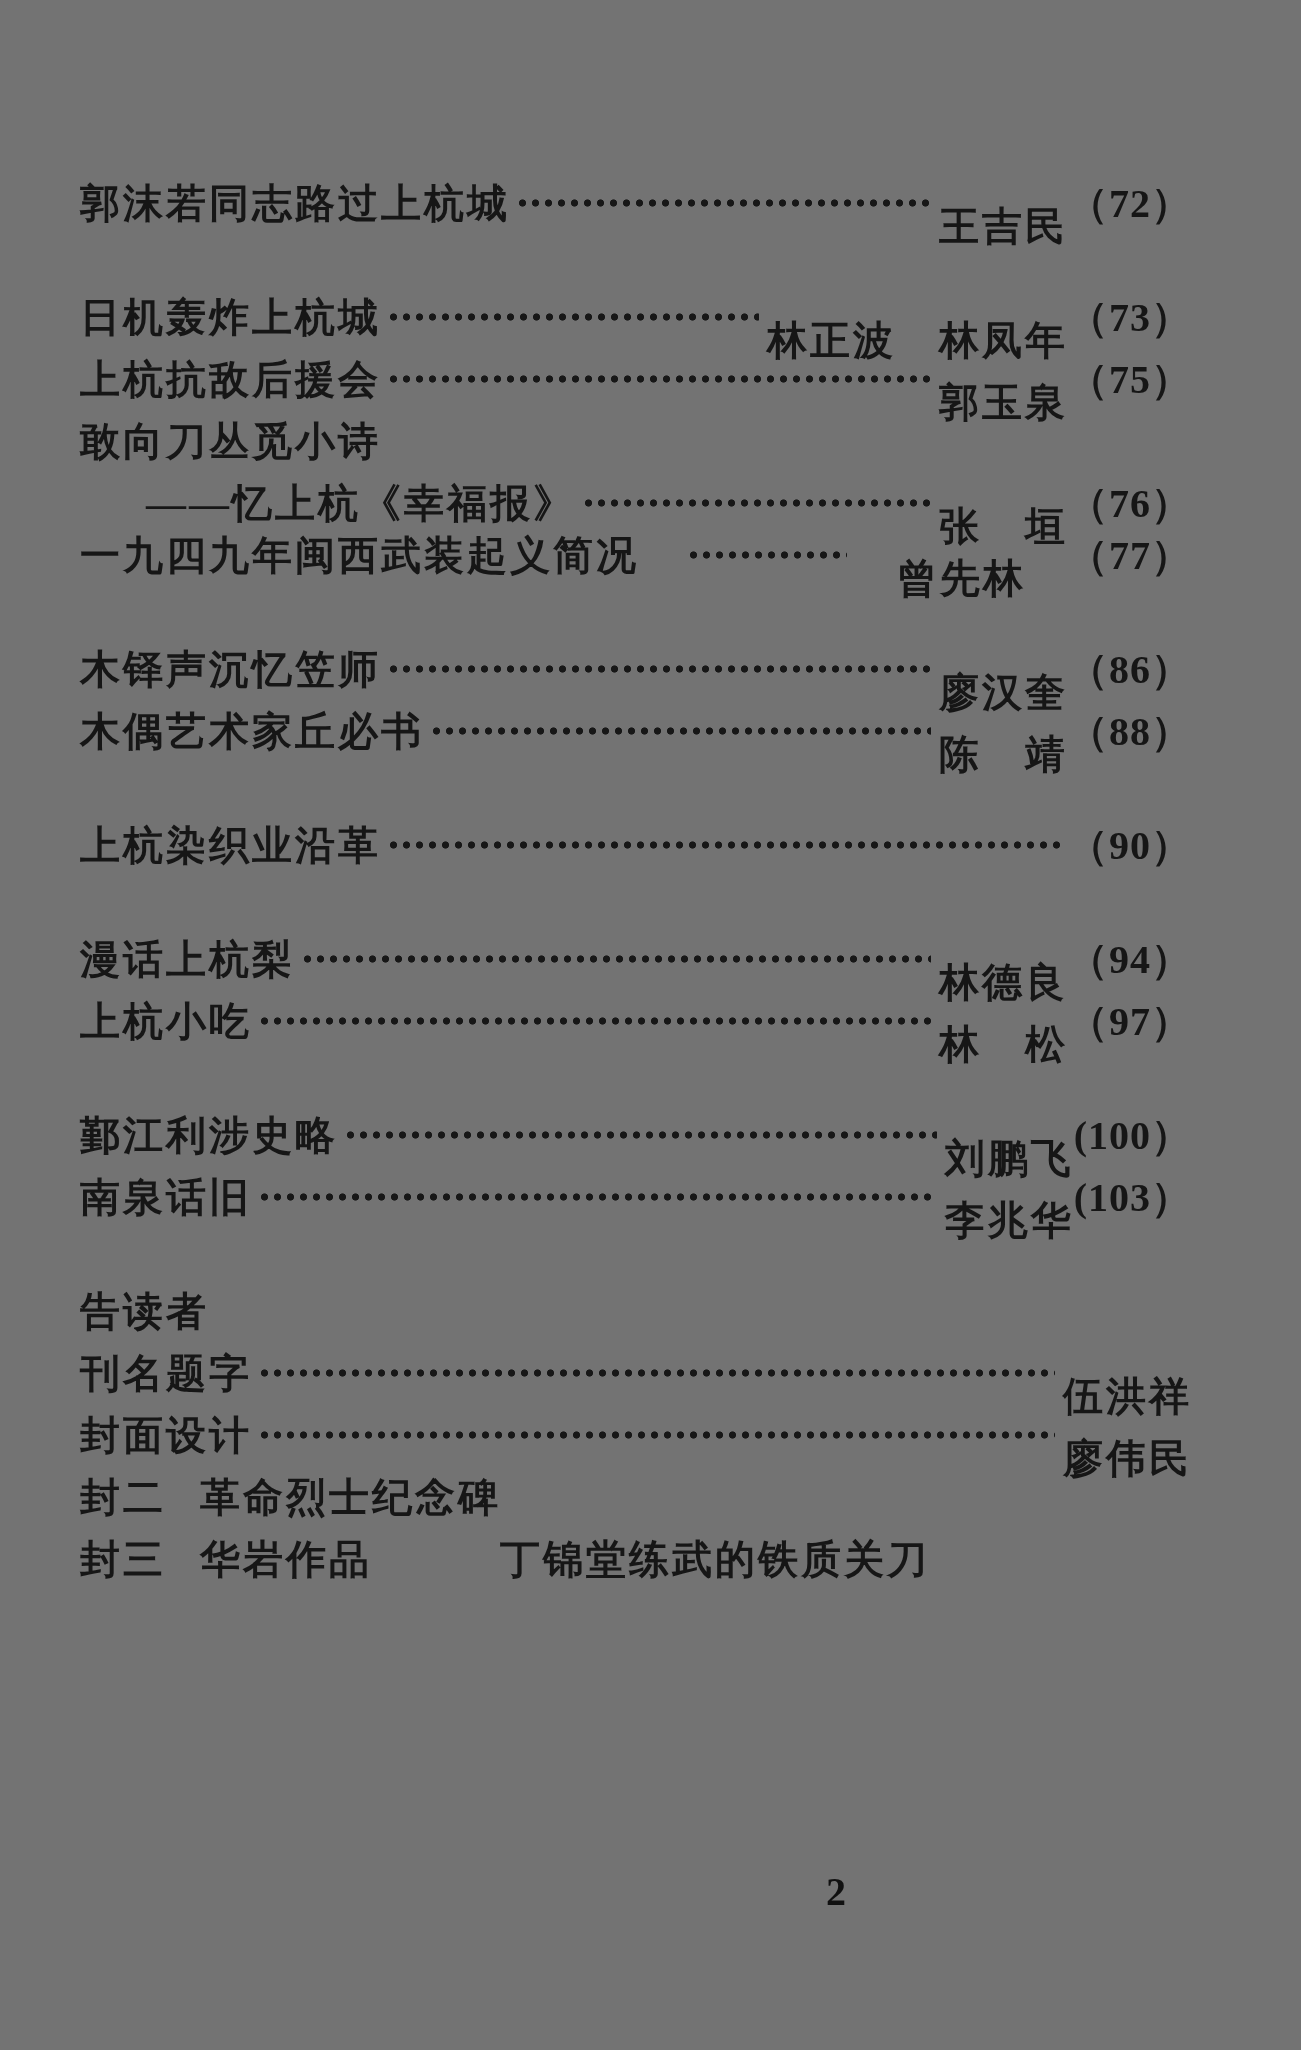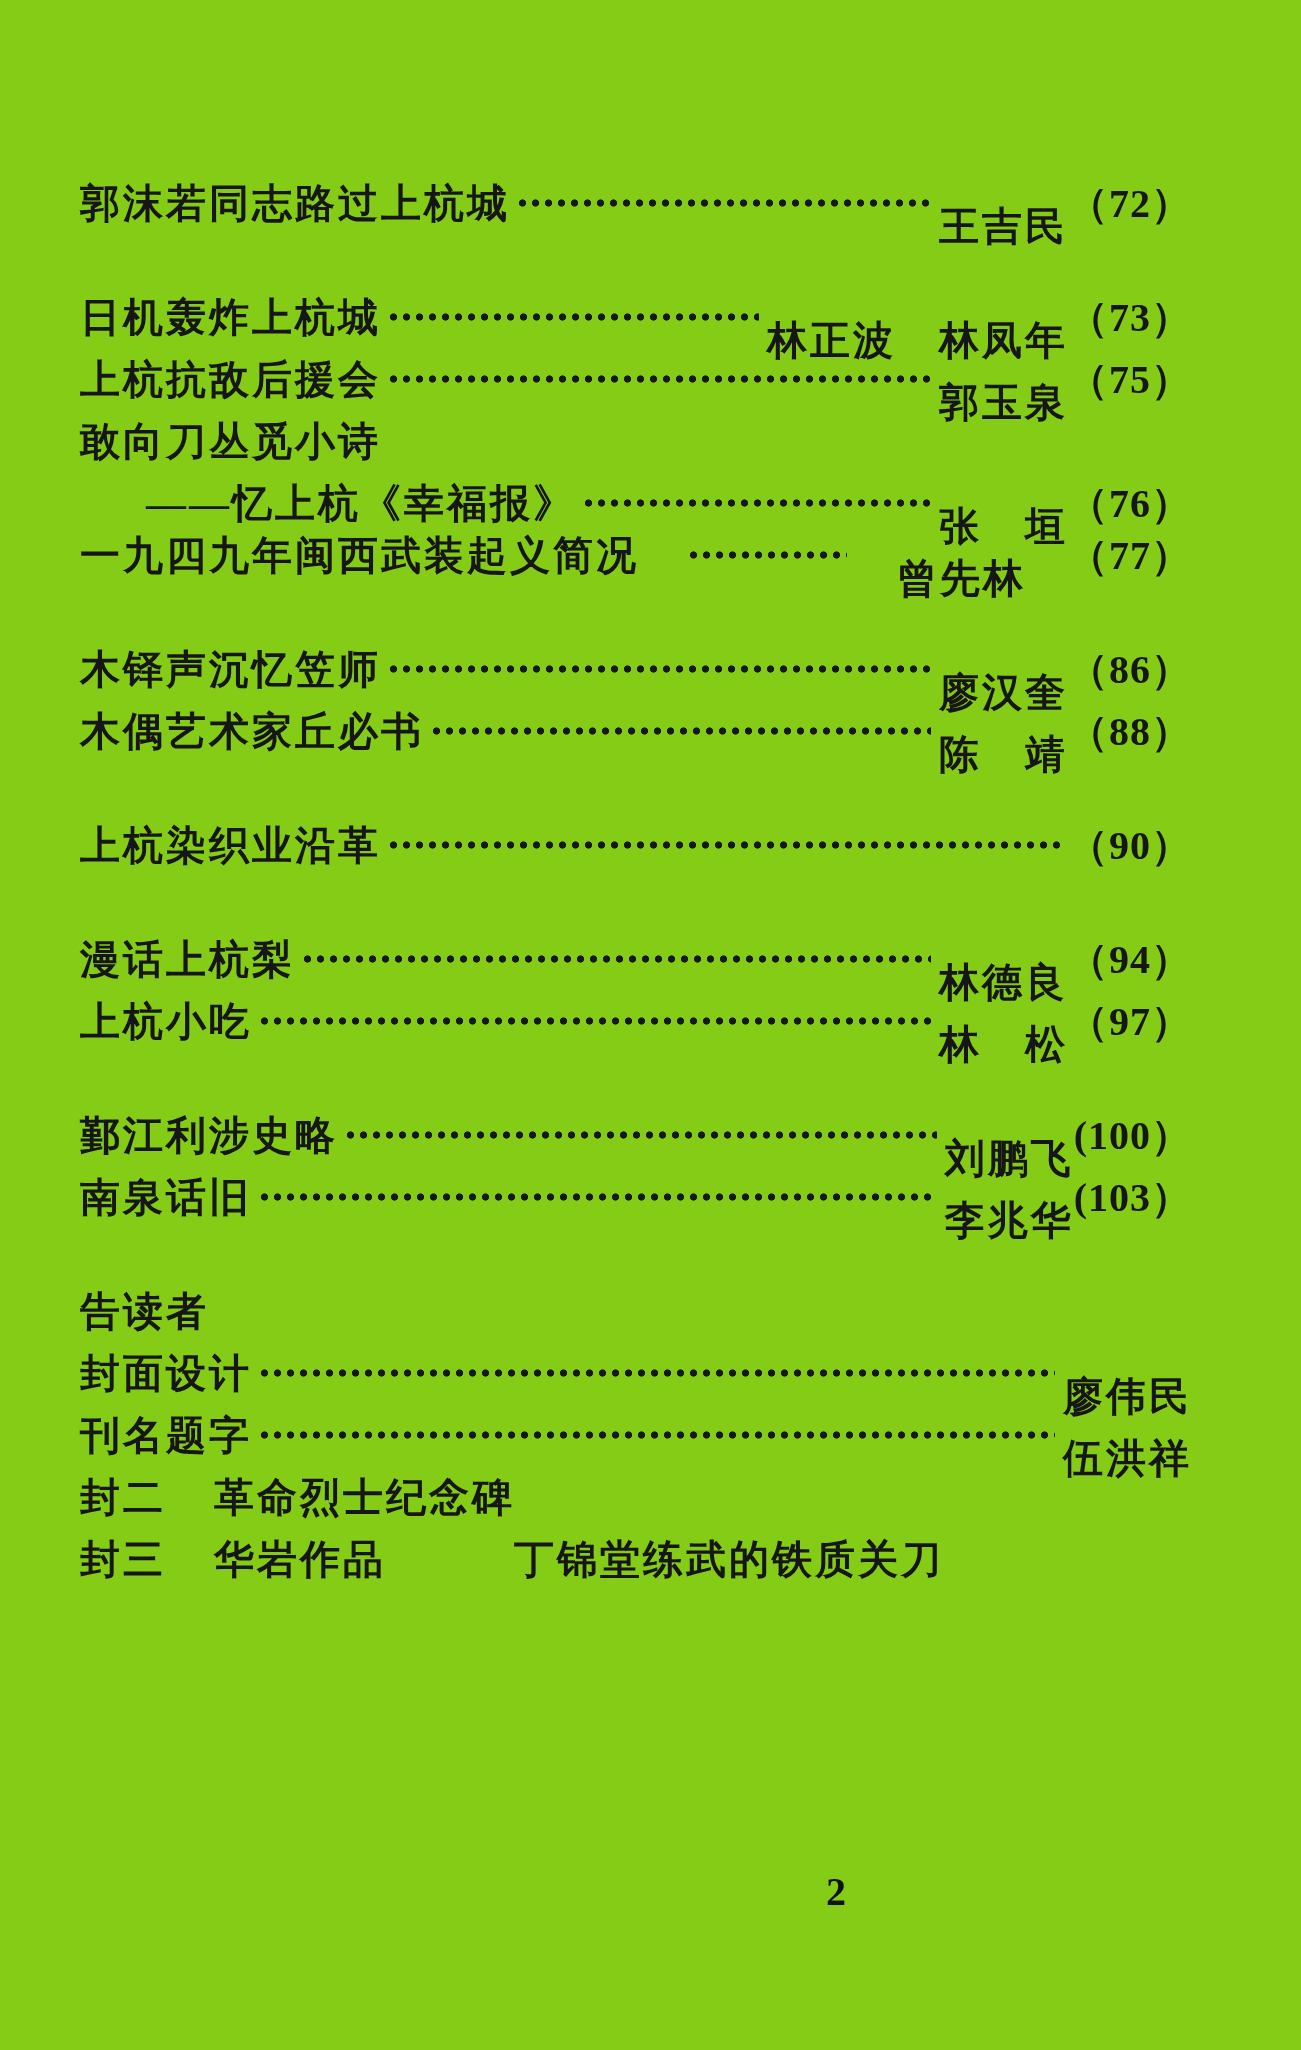--- a/index.html
+++ b/index.html
@@ -11,21 +11,21 @@
     height: 2050px;
     position: relative;
     background: #fdfdfb;
     font-family: "Liberation Serif", "DejaVu Serif", serif;
     color: #161616;
     overflow: hidden;
   }
   .page {
     position: absolute;
     inset: 0;
-    background: #84cc16;
+    background: #737373;
   }
   .content {
     position: absolute;
     left: 80px;
     top: 180px;
     width: 1112px;
   }
   .row {
     display: flex;
     align-items: center;
@@ -46,21 +46,21 @@
     align-self: stretch;
     min-width: 28px;
     margin: 0 8px 0 6px;
     background-image: radial-gradient(circle, #171717 3.2px, rgba(0,0,0,0) 4px);
     background-size: 13px 14px;
     background-repeat: repeat-x;
     background-position: left center;
   }
   .author { flex: 0 0 auto; white-space: pre; margin-top: 46px; }
   .pageno { flex: 0 0 auto; white-space: pre; letter-spacing: 1px; }
-  .col1 { margin-left: 48px; white-space: pre; }
+  .col1 { margin-left: 34px; white-space: pre; }
   .col2 { margin-left: 128px; white-space: pre; }
   .folio {
     position: absolute;
     left: 826px;
     top: 1868px;
     font-size: 40px;
     font-weight: 700;
     color: #111;
   }
 </style>
@@ -155,29 +155,29 @@
       <span class="leader"></span>
       <span class="author">李兆华</span>
       <span class="pageno">(103）</span>
     </div>
 
     <div class="row gap-lg">
       <span class="title">告读者</span>
     </div>
 
     <div class="row">
+      <span class="title">刊名题字</span>
+      <span class="leader"></span>
+      <span class="author">伍洪祥</span>
+    </div>
+
+    <div class="row">
       <span class="title">封面设计</span>
       <span class="leader"></span>
       <span class="author">廖伟民</span>
-    </div>
-
-    <div class="row">
-      <span class="title">刊名题字</span>
-      <span class="leader"></span>
-      <span class="author">伍洪祥</span>
     </div>
 
     <div class="row">
       <span class="title">封二</span>
       <span class="col1">革命烈士纪念碑</span>
     </div>
 
     <div class="row">
       <span class="title">封三</span>
       <span class="col1">华岩作品</span>

